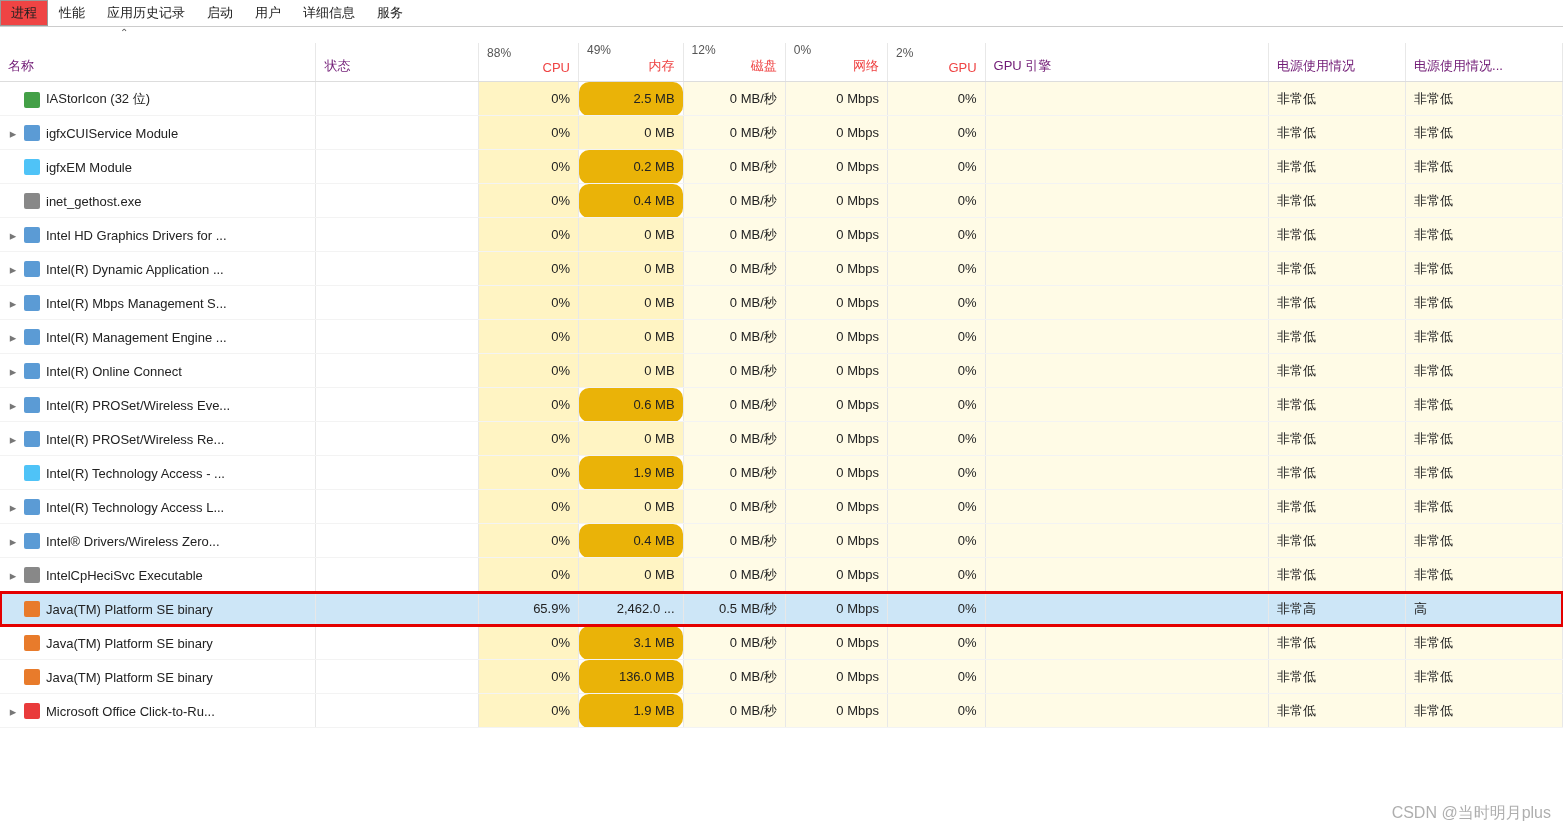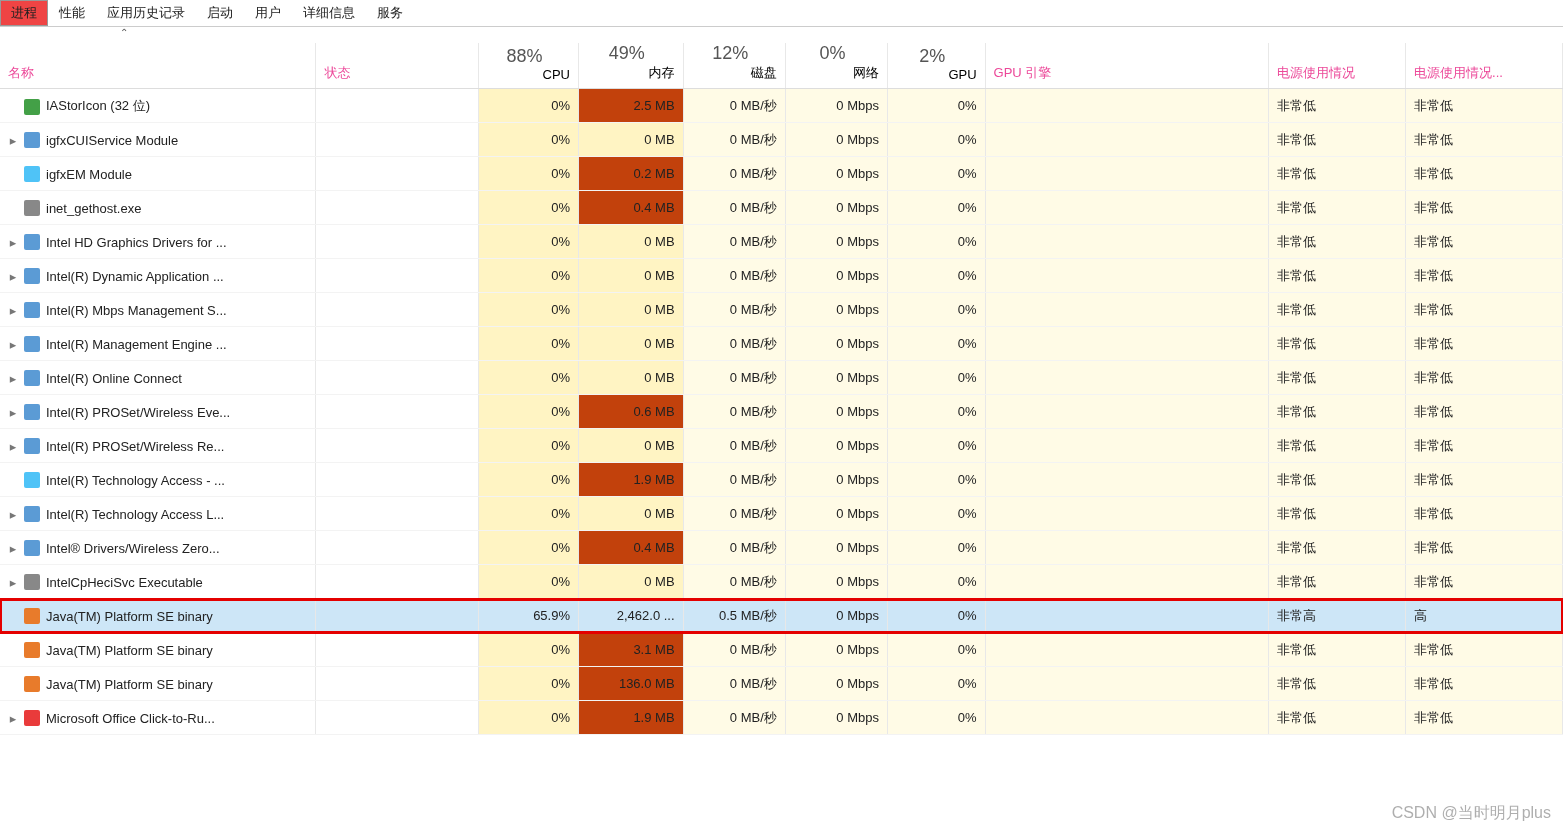--- a/index.html
+++ b/index.html
@@ -44,48 +44,48 @@
     overflow: hidden;
     text-overflow: ellipsis;
   }
   thead th {
     border-bottom: 1px solid #ddd;
     font-weight: normal;
     vertical-align: bottom;
     padding-bottom: 6px;
   }
   .hdr-top {
-    font-size: 18px;
-    text-align: center;
+    font-size: 12px;
+    text-align: left;
     color: #555;
     padding-right: 8px;
   }
   .hdr-bot {
     font-size: 13px;
     text-align: right;
-    color: #000000;
+    color: #ef4444;
   }
   .hdr-left {
     font-size: 13px;
     text-align: left;
-    color: #ec4899;
+    color: #701a75;
   }
   .col-name   { width: 272px; text-align:left; }
   .col-status { width: 140px; text-align:left; }
   .col-cpu    { width: 86px; text-align:right; }
   .col-mem    { width: 90px; text-align:right; }
   .col-disk   { width: 88px; text-align:right; }
   .col-net    { width: 88px; text-align:right; }
   .col-gpu    { width: 84px; text-align:right; }
   .col-gpue   { width: 244px; text-align:left; }
   .col-pwr    { width: 118px; text-align:left; }
   .col-pwrt   { width: 135px; text-align:left; }
   tbody td { border-bottom: 1px solid #f3f3f3; }
   .bg-y1 { background: #fff4c3; }
-  .bg-y2 { background: #c2410c; }
+  .bg-y2 { background: #eab308; border-radius: 10px; }
   .bg-y0 { background: #fffbe6; }
   .bg-plain { background: #fff; }
   .name-cell {
     display:flex; align-items:flex-end; gap:6px;
   }
   .expand {
     width: 10px; text-align:center; color:#777; display:inline-block;
   }
   .icon {
     width: 16px; height:16px; display:inline-flex; align-items:center;

